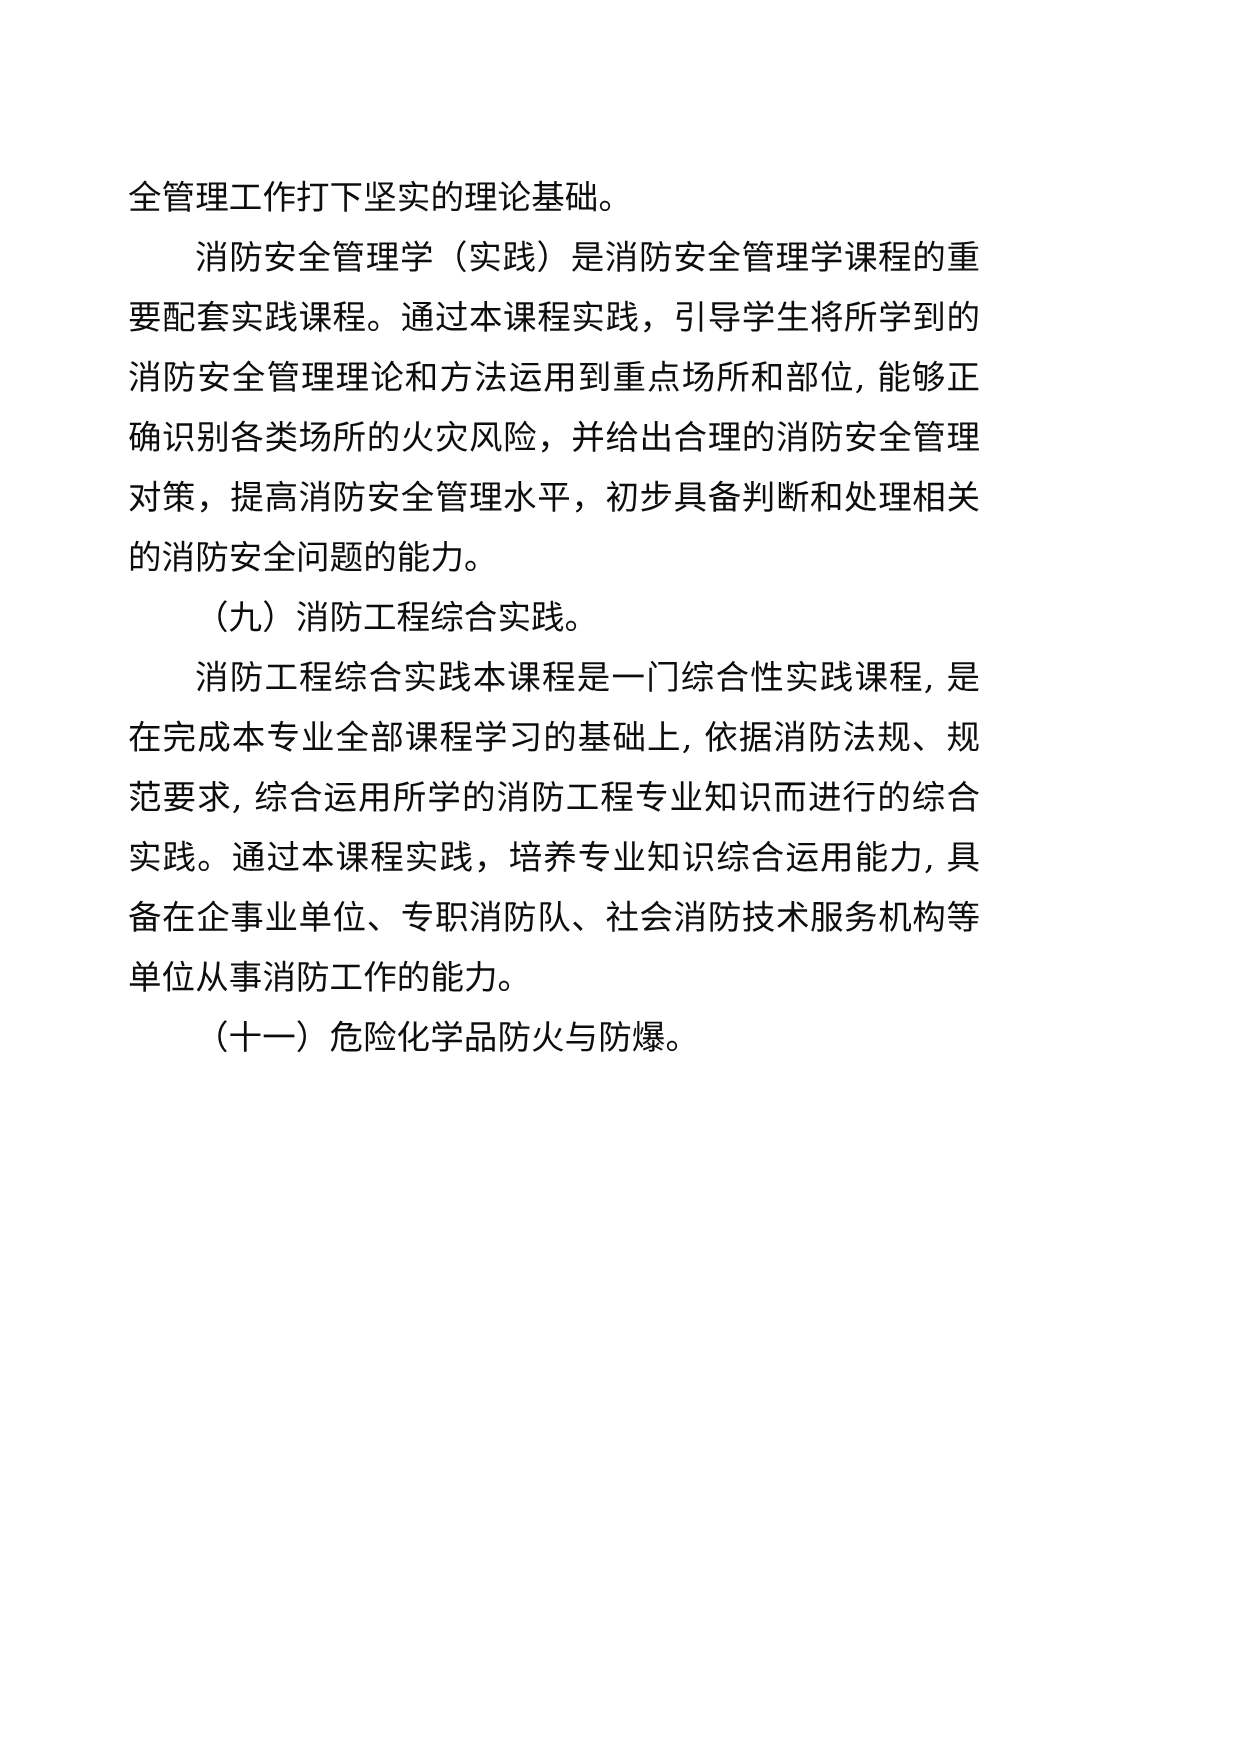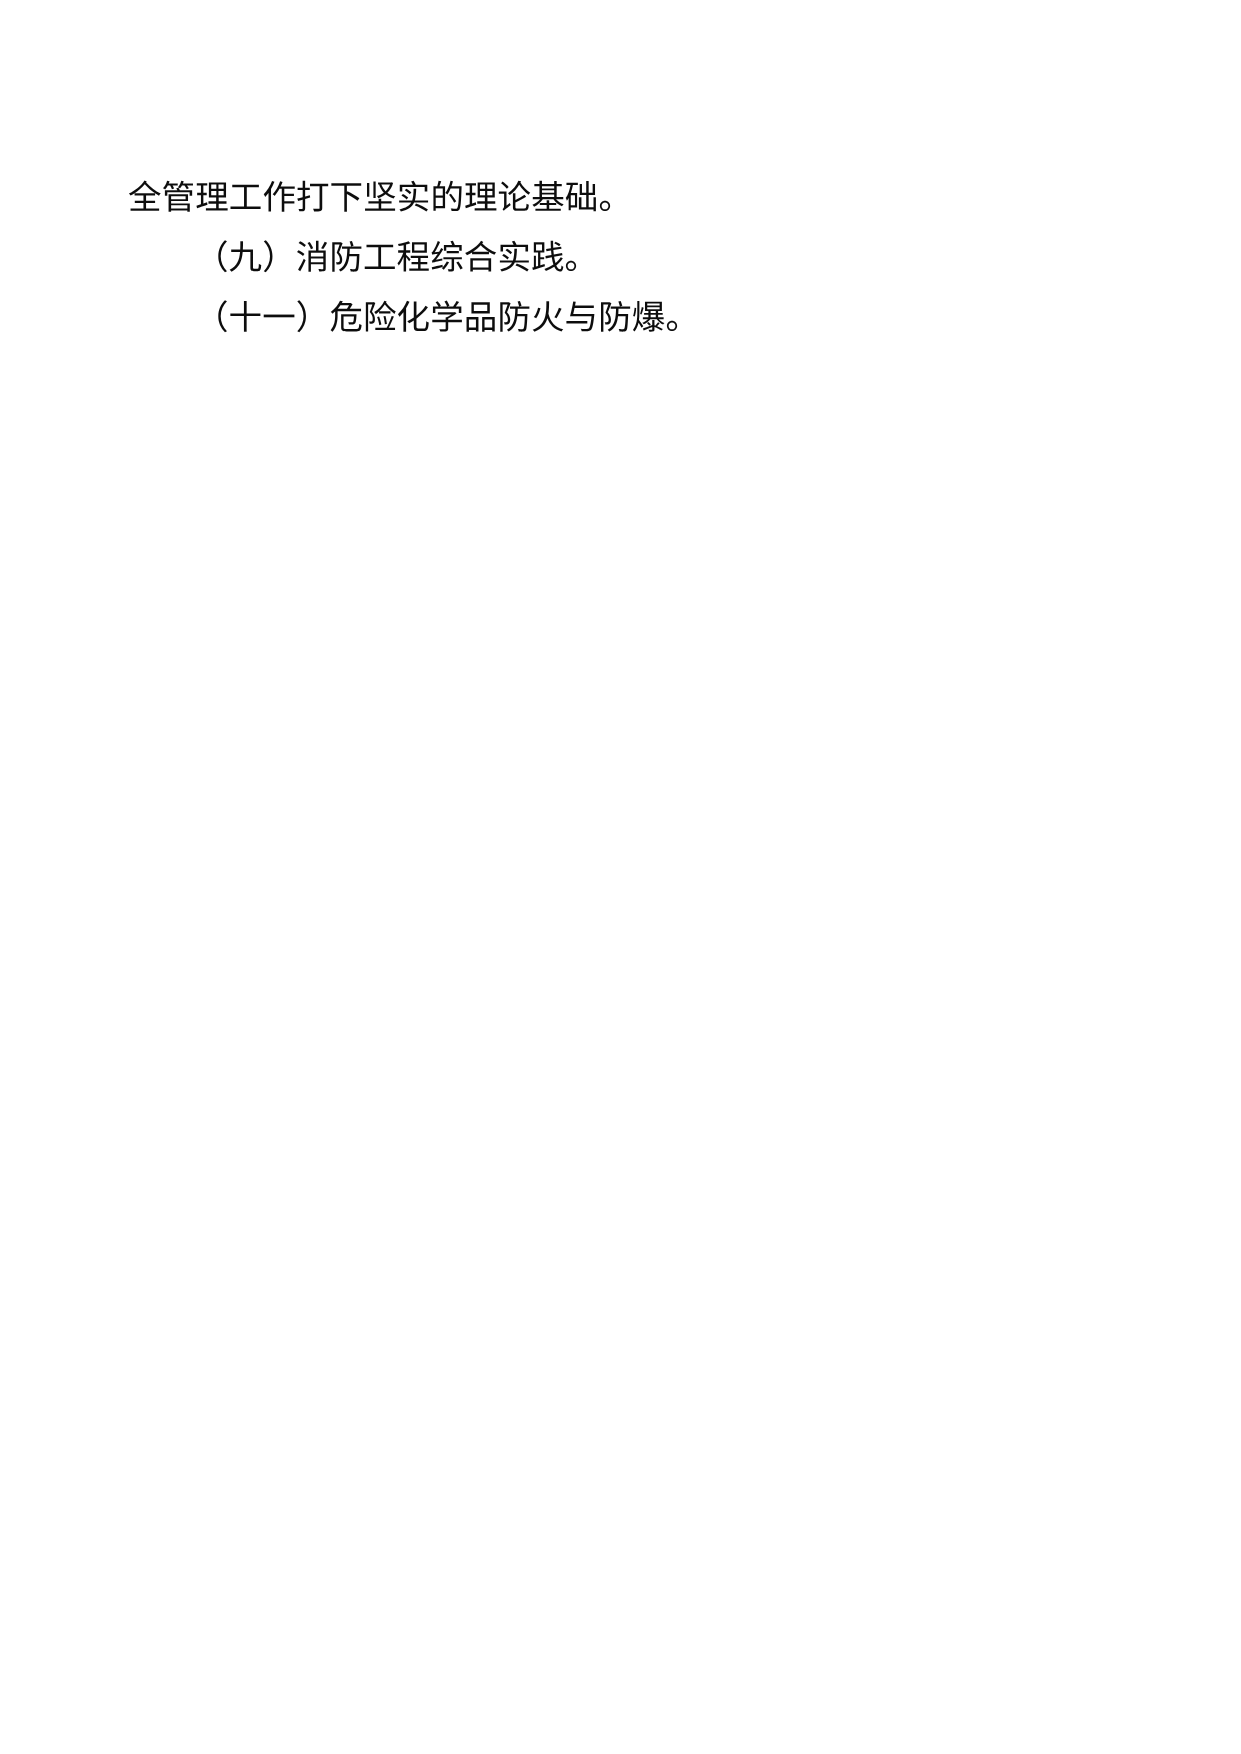--- a/index.html
+++ b/index.html
@@ -64,23 +64,25 @@
 </style>
 </head>
 <body>
 
 <div class="page">
 
   <div class="content">
 
     <p class="para cont">全管理工作打下坚实的理论基础。</p>
 
+    <p class="para indent">消防安全管理学（实践）是消防安全管理学课程的重要配套实践课程。通过本课程实践，引导学生将所学到的消防安全管理理论和方法运用到重点场所和部位, 能够正确识别各类场所的火灾风险，并给出合理的消防安全管理对策，提高消防安全管理水平，初步具备判断和处理相关的消防安全问题的能力。</p>
 
     <p class="para indent">（九）消防工程综合实践。</p>
 
+    <p class="para indent">消防工程综合实践本课程是一门综合性实践课程, 是在完成本专业全部课程学习的基础上, 依据消防法规、规范要求, 综合运用所学的消防工程专业知识而进行的综合实践。通过本课程实践，培养专业知识综合运用能力, 具备在企事业单位、专职消防队、社会消防技术服务机构等单位从事消防工作的能力。</p>
 
 
 
     <p class="para indent">（十一）危险化学品防火与防爆。</p>
 
 
   </div>
 
   <div class="footer">
     <span class="page-number">— 11 —</span>

